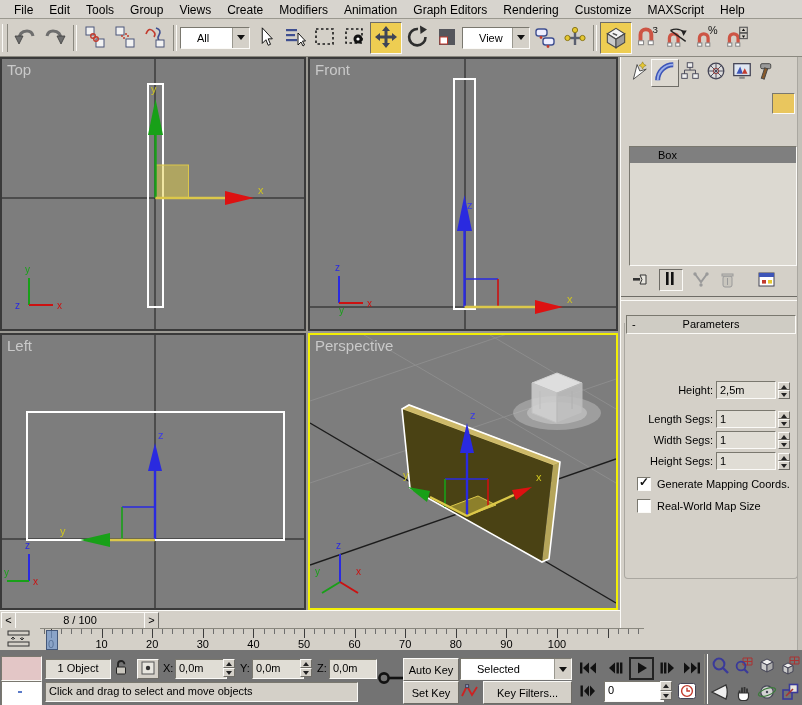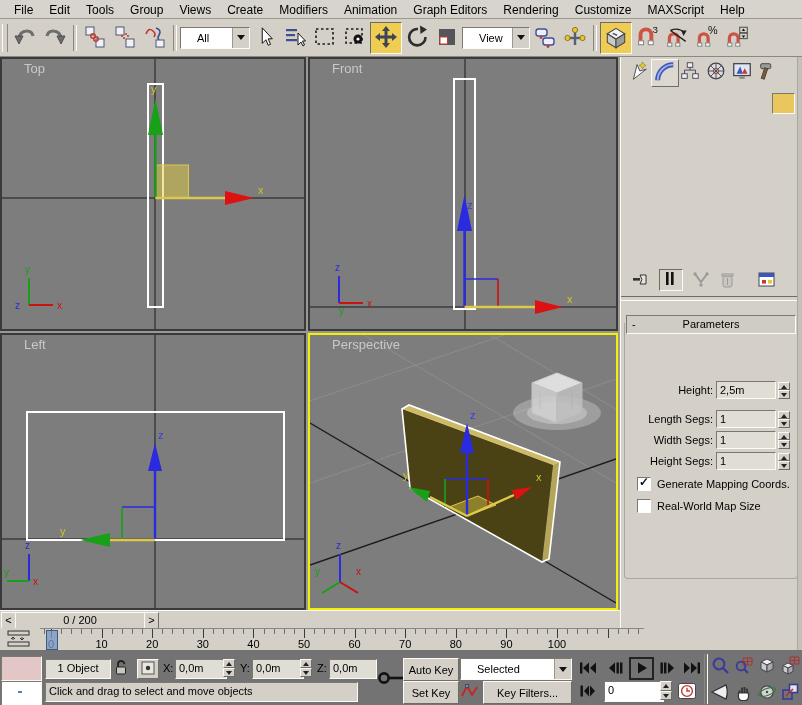--- a/index.html
+++ b/index.html
@@ -26,21 +26,21 @@
   .dd{height:20px;background:#fff;border:1px solid;border-color:#7a786f #fbfaf7 #fbfaf7 #7a786f;
       display:flex;align-items:center;flex:0 0 auto}
   .dd .txt{flex:1;padding-left:16px;white-space:nowrap;overflow:hidden}
   .dd .arr{width:16px;height:100%;background:#d4d0c8;border-left:1px solid #9a988f;
            display:flex;align-items:center;justify-content:center}
   .tri-d{width:0;height:0;border-left:4px solid transparent;border-right:4px solid transparent;border-top:5px solid #111}
   
   #vparea{left:0;top:57px;width:620px;height:553px;background:#9a9892}
   .vp{position:absolute;background:#7d7d7d;border:2px solid #3a3a3a;box-sizing:border-box}
   .vp.active{border:2px solid #f2ef05}
-  .vplabel{position:absolute;left:22px;top:2px;color:#c9c9c9;font-size:13px;z-index:3}
+  .vplabel{position:absolute;left:5px;top:2px;color:#c9c9c9;font-size:15px;z-index:3}
   .vp svg{position:absolute;left:0;top:0}
   
   #cmdpanel{left:620px;top:57px;width:182px;height:593px;background:#d4d0c8;border-left:1px solid #fbfaf7}
   .ctab{position:absolute;width:26px;height:26px;display:flex;align-items:center;justify-content:center}
   .ctab.active{border:1px solid;border-color:#fbfaf7 #6e6c66 #6e6c66 #fbfaf7;background:#dcd8d0}
   .prow{position:absolute;display:flex;align-items:center}
   .plabel{width:86px;text-align:right;padding-right:3px;white-space:nowrap}
   .pfld{width:52px;height:14px}
   .spn{width:12px;display:flex;flex-direction:column;margin-left:2px}
   .spn i{flex:1;border:1px solid;border-color:#fbfaf7 #6e6c66 #6e6c66 #fbfaf7;background:#d4d0c8;position:relative}
@@ -449,20 +449,23 @@
       <span>
     <svg width="22" height="22" viewBox="0 0 24 24">
           <rect x="4" y="4" width="11" height="5.5" rx="1.5" fill="#9a9a9a" stroke="#444"></rect>
           <rect x="8.3" y="9" width="3.4" height="12" fill="#8a5a2a" stroke="#444" transform="rotate(18 10 9)"></rect>
         </svg></span>
     </div>
 
   <div class="abs sk" style="left: 151px; top: 36px; width: 21px; height: 19px; background: rgb(233, 198, 94);"></div>
 
 
+  <div class="abs sk" style="left:8px;top:89px;width:166px;height:118px;background:#dcd9d1">
+    <div style="height:16px;background:#7f7f7f;color:#000;padding-left:28px;line-height:16px">Box</div>
+  </div>
 
   <div class="abs" style="left:8px;top:212px;width:166px;height:22px">
     <span class="abs" style="left:2px;top:1px"><svg width="20" height="20" viewBox="0 0 20 20">
           <rect x="2" y="8" width="7" height="2.6" fill="#333"></rect>
           <polygon points="9,5 15,5 15,14 9,14 11,9.5" fill="#e8e6df" stroke="#333"></polygon>
         </svg></span>
     <span class="abs rb" style="left:30px;top:0;width:22px;height:20px;border-color:#6e6c66 #fbfaf7 #fbfaf7 #6e6c66"><svg width="20" height="18" viewBox="0 0 20 18">
           <rect x="6" y="2" width="2.6" height="13" fill="#111"></rect>
           <rect x="11" y="2" width="2.6" height="13" fill="#111"></rect>
         </svg></span>
@@ -534,21 +537,21 @@
   <div class="prow" style="left:16px;top:442px">
     <span class="cb"></span>
     <span style="padding-left:6px">Real-World Map Size</span>
   </div>
 
   <div class="abs" style="left:176px;top:0;width:5px;height:593px;background:#c4c1b9;border-left:1px solid #aaa7a0"></div>
 </div>
 
 <div id="tslider" class="abs">
   <div class="rb abs" style="left:1px;top:1px;width:13px;height:15px;text-align:center;line-height:14px">&lt;</div>
-  <div class="rb abs" style="left:15px;top:1px;width:128px;height:15px;text-align:center;line-height:14px">0 / 200</div>
+  <div class="rb abs" style="left:15px;top:1px;width:128px;height:15px;text-align:center;line-height:14px">8 / 100</div>
   <div class="rb abs" style="left:144px;top:1px;width:13px;height:15px;text-align:center;line-height:14px">&gt;</div>
 </div>
 
 <div id="trackbar" class="abs">
   <div class="abs" style="left:6px;top:2px"><span>
     <svg width="26" height="18" viewBox="0 0 26 18">
           <rect x="2" y="1" width="21" height="4" fill="none" stroke="#333"></rect>
           <rect x="2" y="12" width="21" height="4" fill="none" stroke="#333"></rect>
           <path d="M7 10 l0 -3 M7 7 l-2 2 M7 7 l2 2" stroke="#333" fill="none"></path>
           <path d="M16 7 l0 3 M16 10 l-2 -2 M16 10 l2 -2" stroke="#333" fill="none"></path>

